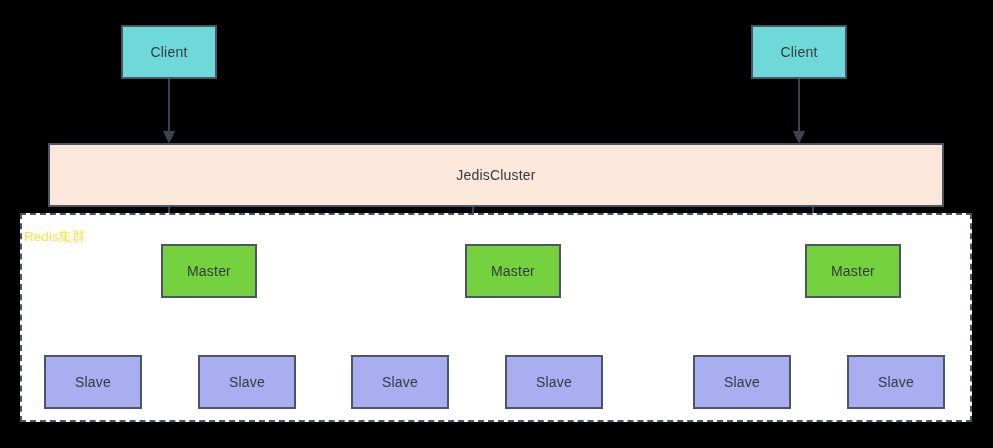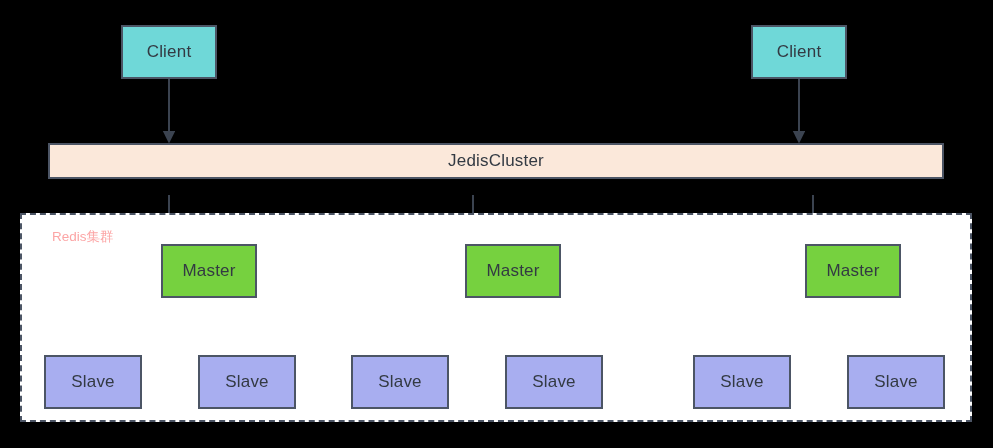--- a/index.html
+++ b/index.html
@@ -22,21 +22,21 @@
     width: 993px;
     height: 448px;
   }
   .node {
     position: absolute;
     box-sizing: border-box;
     border: 2px solid #7f1d1d;
     display: flex;
     align-items: center;
     justify-content: center;
-    font-size: 17px;
+    font-size: 14px;
     color: #333a43;
     letter-spacing: 0.2px;
     z-index: 3;
   }
   .node-client { background: #6fd8d8; }
   .node-jedis  { background: #fbe8da; }
   .node-master { background: #76d13f; margin-left: 40px; }
   .node-slave  { background: #a8aef0; }
   .cluster-box {
     position: absolute;
@@ -52,21 +52,21 @@
     z-index: 2;
     white-space: nowrap;
   }
 </style>
 </head>
 <body>
 
 <div id="canvas">
 
   <div class="cluster-box" id="cluster-box" style="left: 20px; top: 213px; width: 952px; height: 209px; background: rgb(255, 255, 255); border-style: dashed; border-color: rgb(76, 85, 101);"></div>
-  <div class="cluster-label" id="cluster-label" style="left: 52px; top: 228px; color: #fca5a5;">Redis集群</div>
+  <div class="cluster-label" id="cluster-label" style="left: 24px; top: 228px; color: #fde047;">Redis集群</div>
 
   <svg id="svg-layer" viewBox="0 0 993 448">
     <defs>
       <marker id="arrowhead" markerWidth="9" markerHeight="9" refX="5.2" refY="3.2" orient="auto" markerUnits="strokeWidth">
         <path d="M0,0 L6.4,3.2 L0,6.4 z" fill="#3b4350"></path>
       </marker>
     </defs>
     <g id="edge-group">
         <path d="M169,79 L169,141" fill="none" stroke="#3b4350" stroke-width="2" marker-end="url(#arrowhead)"></path>
         <path d="M799,79 L799,141" fill="none" stroke="#3b4350" stroke-width="2" marker-end="url(#arrowhead)"></path>
@@ -78,21 +78,21 @@
         <path d="M473,298 C473,314 400,316.75 400,353" fill="none" stroke="#3b4350" stroke-width="2" marker-end="url(#arrowhead)"></path>
         <path d="M473,298 C473,314 554,316.75 554,353" fill="none" stroke="#3b4350" stroke-width="2" marker-end="url(#arrowhead)"></path>
         <path d="M813,298 C813,314 742,316.75 742,353" fill="none" stroke="#3b4350" stroke-width="2" marker-end="url(#arrowhead)"></path>
         <path d="M813,298 C813,314 896,316.75 896,353" fill="none" stroke="#3b4350" stroke-width="2" marker-end="url(#arrowhead)"></path>
       </g>
   </svg>
 
   <div id="nodes-layer">
       <div class="node node-client" style="left: 121px; top: 25px; width: 96px; height: 54px; background: rgb(111, 216, 216); border-color: rgb(76, 85, 101); color: rgb(51, 58, 67);">Client</div>
       <div class="node node-client" style="left: 751px; top: 25px; width: 96px; height: 54px; background: rgb(111, 216, 216); border-color: rgb(76, 85, 101); color: rgb(51, 58, 67);">Client</div>
-      <div class="node node-jedis" style="left: 48px; top: 143px; width: 896px; height: 36px; background: rgb(251, 232, 218); border-color: rgb(76, 85, 101); color: rgb(51, 58, 67);">JedisCluster</div>
+      <div class="node node-jedis" style="left: 48px; top: 143px; width: 896px; height: 64px; background: rgb(251, 232, 218); border-color: rgb(76, 85, 101); color: rgb(51, 58, 67);">JedisCluster</div>
       <div class="node node-master" style="left: 121px; top: 244px; width: 96px; height: 54px; background: rgb(118, 209, 63); border-color: rgb(76, 85, 101); color: rgb(51, 58, 67);">Master</div>
       <div class="node node-master" style="left: 425px; top: 244px; width: 96px; height: 54px; background: rgb(118, 209, 63); border-color: rgb(76, 85, 101); color: rgb(51, 58, 67);">Master</div>
       <div class="node node-master" style="left: 765px; top: 244px; width: 96px; height: 54px; background: rgb(118, 209, 63); border-color: rgb(76, 85, 101); color: rgb(51, 58, 67);">Master</div>
       <div class="node node-slave" style="left: 44px; top: 355px; width: 98px; height: 54px; background: rgb(168, 174, 240); border-color: rgb(76, 85, 101); color: rgb(51, 58, 67);">Slave</div>
       <div class="node node-slave" style="left: 198px; top: 355px; width: 98px; height: 54px; background: rgb(168, 174, 240); border-color: rgb(76, 85, 101); color: rgb(51, 58, 67);">Slave</div>
       <div class="node node-slave" style="left: 351px; top: 355px; width: 98px; height: 54px; background: rgb(168, 174, 240); border-color: rgb(76, 85, 101); color: rgb(51, 58, 67);">Slave</div>
       <div class="node node-slave" style="left: 505px; top: 355px; width: 98px; height: 54px; background: rgb(168, 174, 240); border-color: rgb(76, 85, 101); color: rgb(51, 58, 67);">Slave</div>
       <div class="node node-slave" style="left: 693px; top: 355px; width: 98px; height: 54px; background: rgb(168, 174, 240); border-color: rgb(76, 85, 101); color: rgb(51, 58, 67);">Slave</div>
       <div class="node node-slave" style="left: 847px; top: 355px; width: 98px; height: 54px; background: rgb(168, 174, 240); border-color: rgb(76, 85, 101); color: rgb(51, 58, 67);">Slave</div>
     </div>

